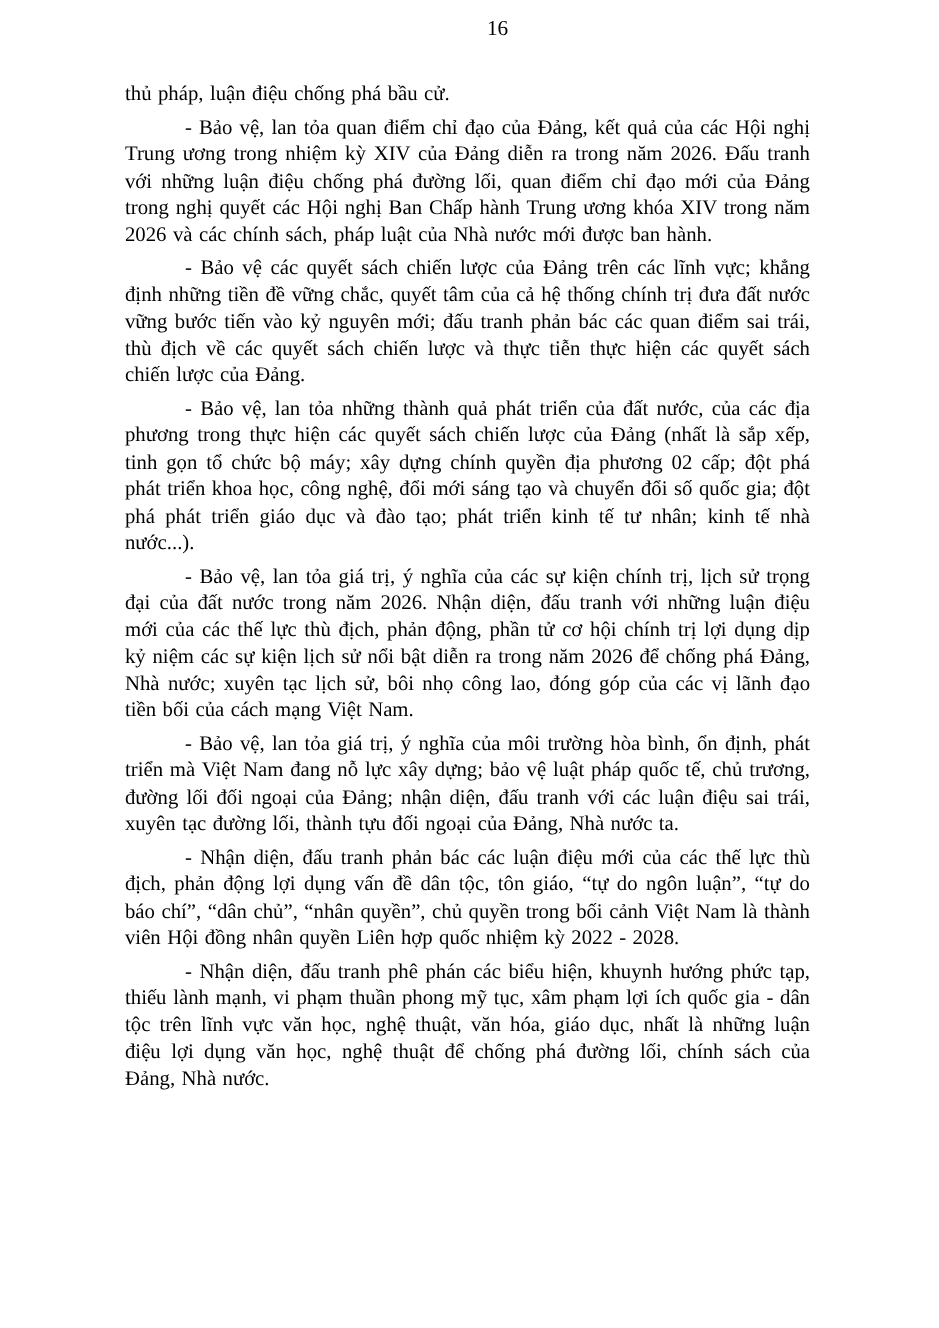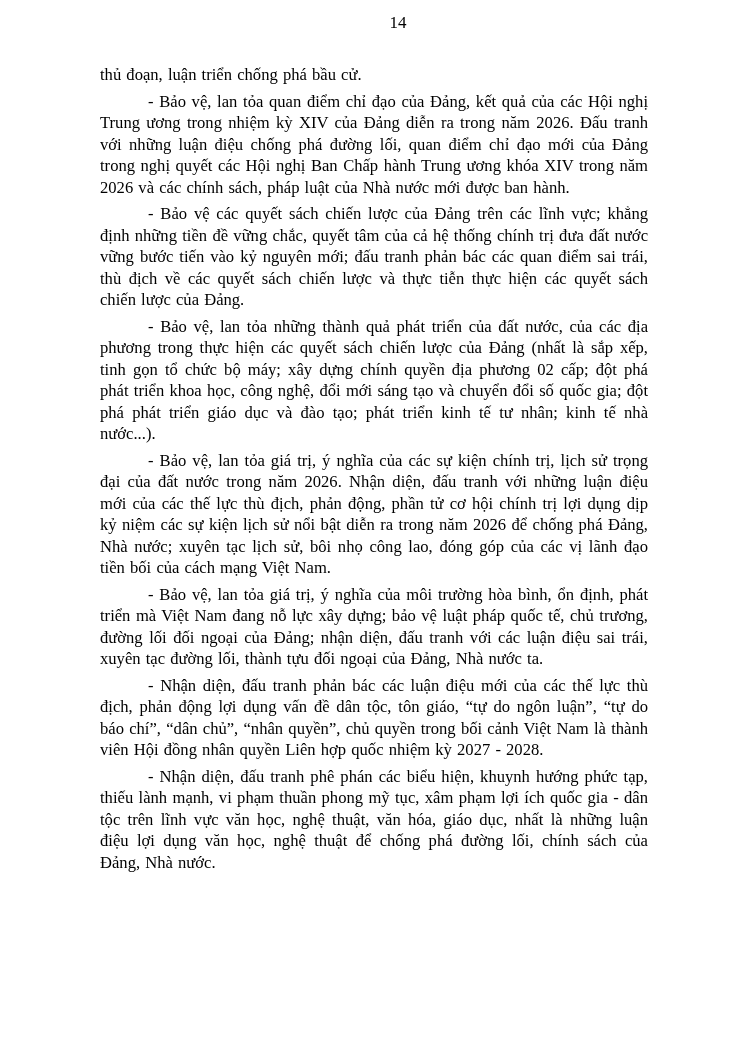--- a/index.html
+++ b/index.html
@@ -34,24 +34,24 @@
     word-spacing: 1px;
   }
   .doc-body p.no-indent {
     text-indent: 0;
   }
 </style>
 </head>
 <body>
 
 <div class="page">
-  <div class="page-number">14</div>
+  <div class="page-number">16</div>
   <div class="doc-body">
-      <p class="no-indent">thủ đoạn, luận triển chống phá bầu cử.</p>
+      <p class="no-indent">thủ pháp, luận điệu chống phá bầu cử.</p>
       <p>- Bảo vệ, lan tỏa quan điểm chỉ đạo của Đảng, kết quả của các Hội nghị Trung ương trong nhiệm kỳ XIV của Đảng diễn ra trong năm 2026. Đấu tranh với những luận điệu chống phá đường lối, quan điểm chỉ đạo mới của Đảng trong nghị quyết các Hội nghị Ban Chấp hành Trung ương khóa XIV trong năm 2026 và các chính sách, pháp luật của Nhà nước mới được ban hành.</p>
       <p>- Bảo vệ các quyết sách chiến lược của Đảng trên các lĩnh vực; khẳng định những tiền đề vững chắc, quyết tâm của cả hệ thống chính trị đưa đất nước vững bước tiến vào kỷ nguyên mới; đấu tranh phản bác các quan điểm sai trái, thù địch về các quyết sách chiến lược và thực tiễn thực hiện các quyết sách chiến lược của Đảng.</p>
       <p>- Bảo vệ, lan tỏa những thành quả phát triển của đất nước, của các địa phương trong thực hiện các quyết sách chiến lược của Đảng (nhất là sắp xếp, tinh gọn tổ chức bộ máy; xây dựng chính quyền địa phương 02 cấp; đột phá phát triển khoa học, công nghệ, đổi mới sáng tạo và chuyển đổi số quốc gia; đột phá phát triển giáo dục và đào tạo; phát triển kinh tế tư nhân; kinh tế nhà nước...).</p>
       <p>- Bảo vệ, lan tỏa giá trị, ý nghĩa của các sự kiện chính trị, lịch sử trọng đại của đất nước trong năm 2026. Nhận diện, đấu tranh với những luận điệu mới của các thế lực thù địch, phản động, phần tử cơ hội chính trị lợi dụng dịp kỷ niệm các sự kiện lịch sử nổi bật diễn ra trong năm 2026 để chống phá Đảng, Nhà nước; xuyên tạc lịch sử, bôi nhọ công lao, đóng góp của các vị lãnh đạo tiền bối của cách mạng Việt Nam.</p>
       <p>- Bảo vệ, lan tỏa giá trị, ý nghĩa của môi trường hòa bình, ổn định, phát triển mà Việt Nam đang nỗ lực xây dựng; bảo vệ luật pháp quốc tế, chủ trương, đường lối đối ngoại của Đảng; nhận diện, đấu tranh với các luận điệu sai trái, xuyên tạc đường lối, thành tựu đối ngoại của Đảng, Nhà nước ta.</p>
-      <p>- Nhận diện, đấu tranh phản bác các luận điệu mới của các thế lực thù địch, phản động lợi dụng vấn đề dân tộc, tôn giáo, “tự do ngôn luận”, “tự do báo chí”, “dân chủ”, “nhân quyền”, chủ quyền trong bối cảnh Việt Nam là thành viên Hội đồng nhân quyền Liên hợp quốc nhiệm kỳ 2027 - 2028.</p>
+      <p>- Nhận diện, đấu tranh phản bác các luận điệu mới của các thế lực thù địch, phản động lợi dụng vấn đề dân tộc, tôn giáo, “tự do ngôn luận”, “tự do báo chí”, “dân chủ”, “nhân quyền”, chủ quyền trong bối cảnh Việt Nam là thành viên Hội đồng nhân quyền Liên hợp quốc nhiệm kỳ 2022 - 2028.</p>
       <p>- Nhận diện, đấu tranh phê phán các biểu hiện, khuynh hướng phức tạp, thiếu lành mạnh, vi phạm thuần phong mỹ tục, xâm phạm lợi ích quốc gia - dân tộc trên lĩnh vực văn học, nghệ thuật, văn hóa, giáo dục, nhất là những luận điệu lợi dụng văn học, nghệ thuật để chống phá đường lối, chính sách của Đảng, Nhà nước.</p>
     </div>
 </div>
 
 </body></html>

